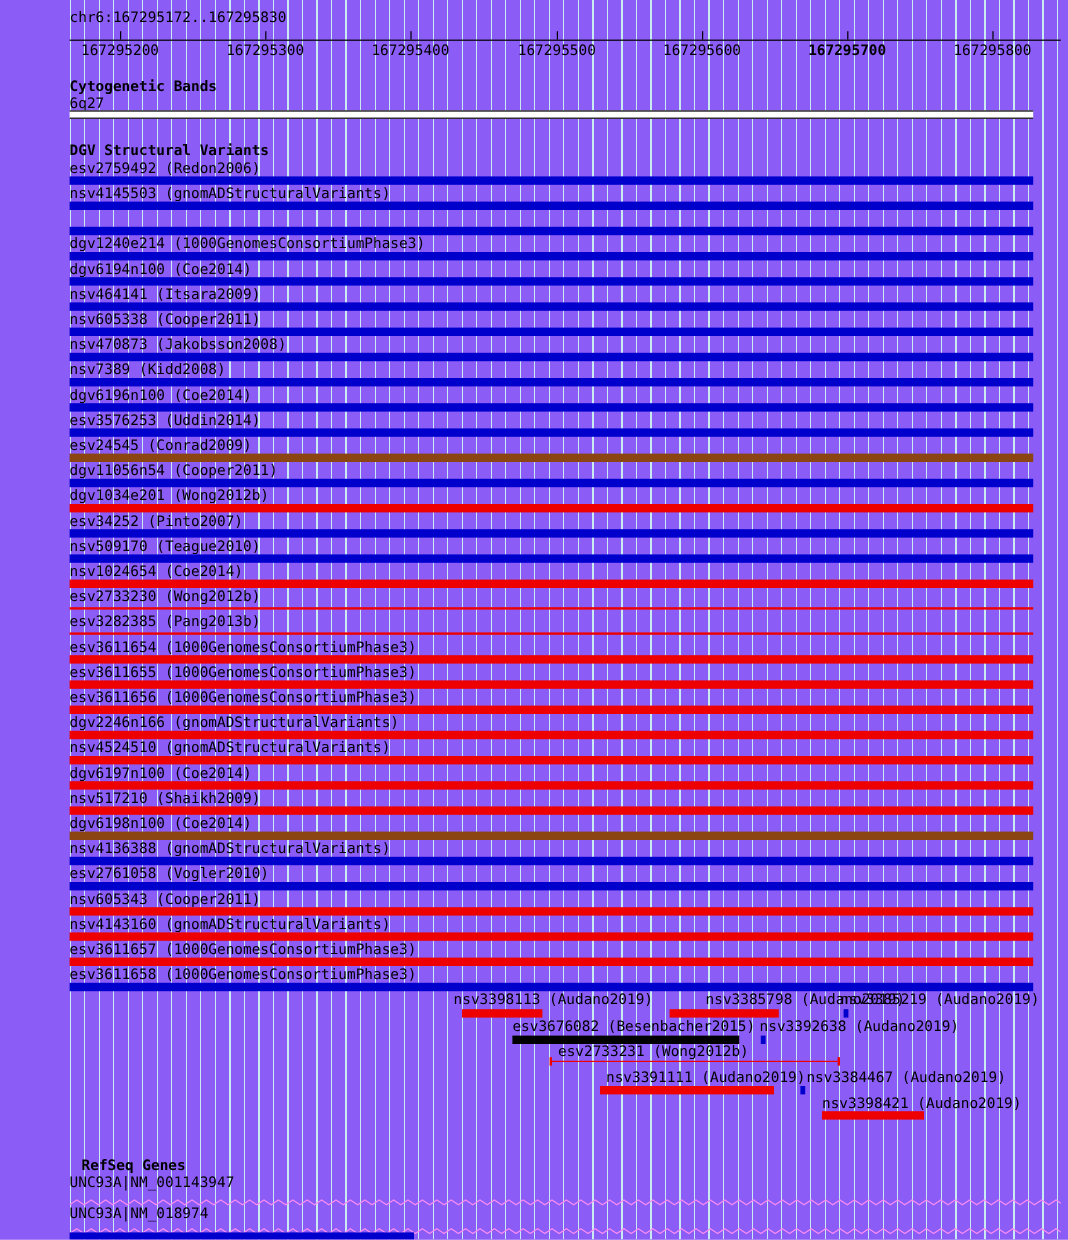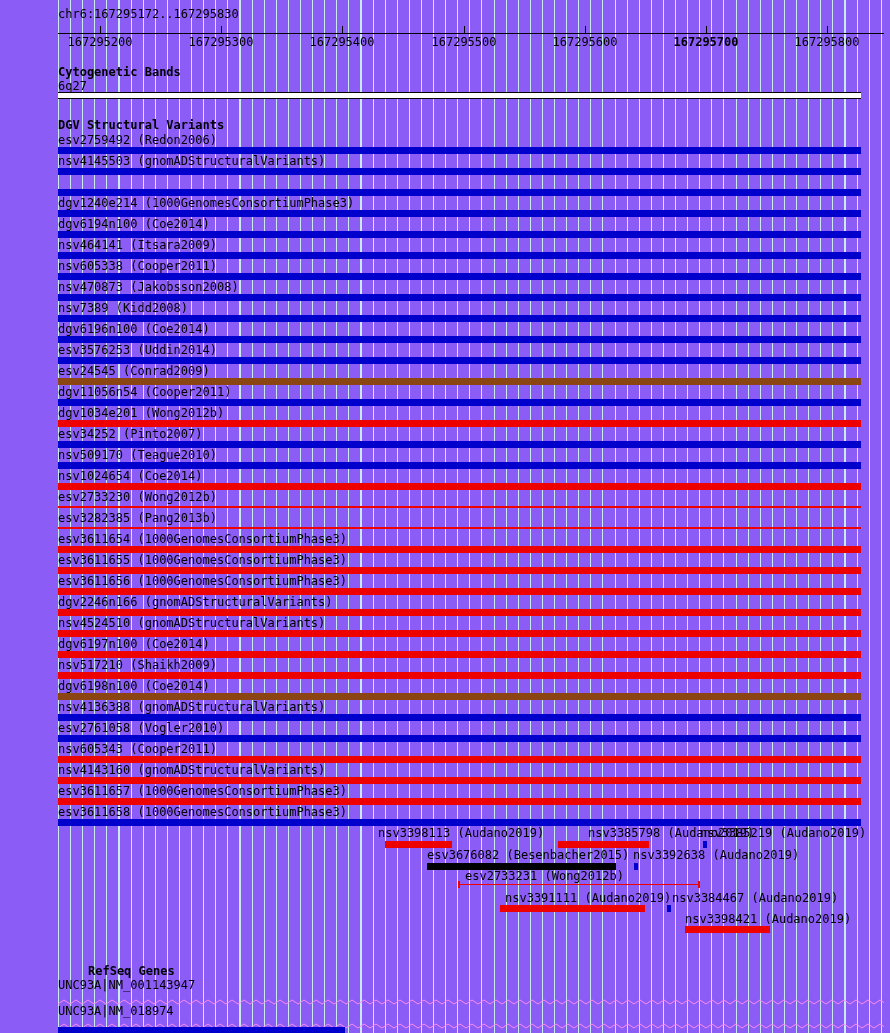--- a/index.html
+++ b/index.html
@@ -19,21 +19,21 @@
   .dgv-title{left:58px;top:119px;}
   .track-row{position:absolute;left:58px;width:803px;height:21px;}
   .track-label{position:absolute;left:0;top:0;white-space:nowrap;}
   .track-bar{position:absolute;left:0;top:13px;width:803px;height:7px;}
   .track-line{position:absolute;left:0;top:15px;width:803px;height:2px;}
   .p-label{position:absolute;white-space:nowrap;}
   .p-bar{position:absolute;height:7px;}
   .p-bar.tick{height:7px;}
   .p-bar.ibeam{background:none!important;border-left:2px solid;border-right:2px solid;height:7px;}
   .ibeam-line{position:absolute;left:0;right:0;top:3px;height:1px;background:currentColor;}
-  .refseq-title{left:68px;top:965px;padding-left:20px;}
+  .refseq-title{left:48px;top:965px;padding-left:20px;}
   .gene-label{position:absolute;left:58px;white-space:nowrap;}
   .gene-line{position:absolute;left:58px;width:826px;height:6px;}
   .exon{position:absolute;}
 </style>
 </head>
 <body>
 
 <div class="page">
   <div class="grid"></div>
 

